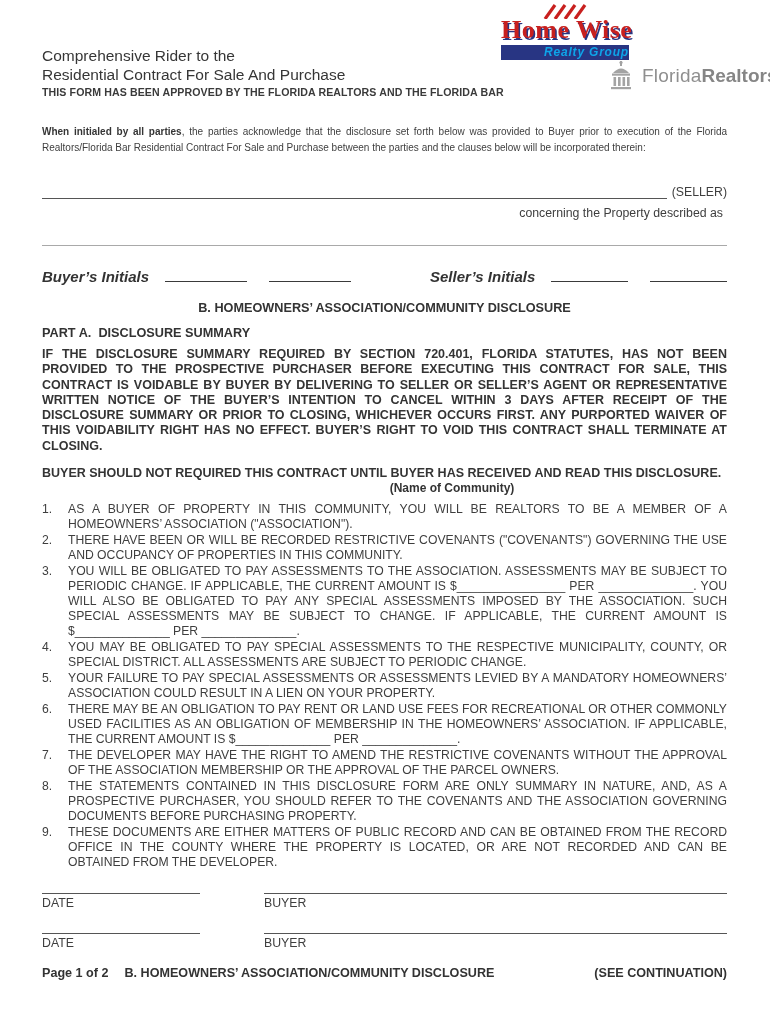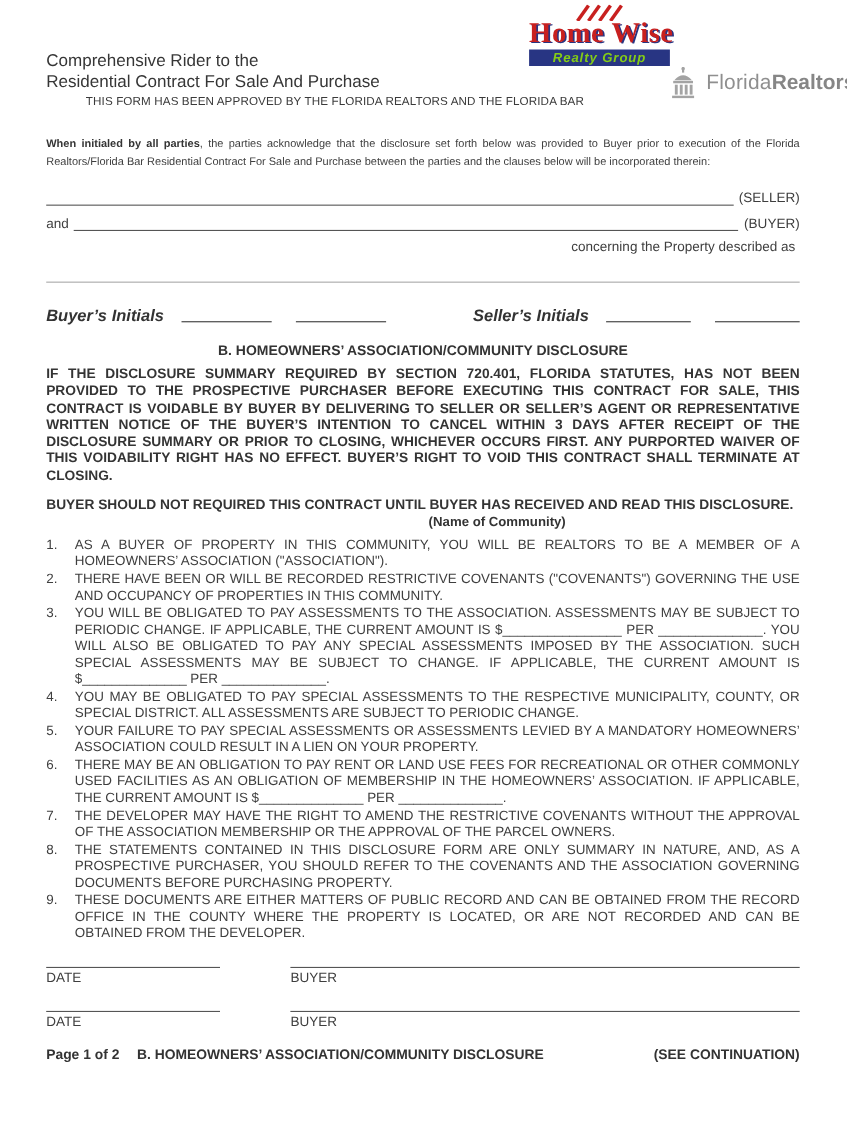--- a/index.html
+++ b/index.html
@@ -3,41 +3,41 @@
 <meta charset="utf-8">
 <style>
   * { margin:0; padding:0; box-sizing:border-box; }
   html,body { background:#fff; }
   body { width:770px; height:1024px; overflow:hidden; font-family:"Liberation Sans", sans-serif; color:#3c3c3c; }
   .page { position:relative; width:770px; height:1024px; padding:0 43px 0 42px; background:#fff; }
 
   
   header { position:relative; height:112px; padding-top:46px; }
   .title-line { font-size:15.5px; font-weight:normal; color:#363636; line-height:19px; }
-  .approval { font-size:10.6px; font-weight:normal; color:#3a3a3a; margin-top:2px; letter-spacing:.1px;margin-left:36px; }
-
-  .hw-logo { position:absolute; left:439px; top:4px; width:128px; text-align:center; }
+  .approval { font-size:10.6px; font-weight:bold; color:#3a3a3a; margin-top:2px; letter-spacing:.1px; }
+
+  .hw-logo { position:absolute; left:459px; top:4px; width:128px; text-align:right; }
   .hw-roof { display:block; margin:0 auto -3px; }
   .hw-name { font-family:"Liberation Serif", serif; font-weight:bold; font-size:26px; line-height:28px; color:#c8201f; text-shadow:1.5px 1.5px 0 #283583; letter-spacing:.5px; white-space:nowrap; }
-  .hw-tag { background:#283583; color:#84cc16; font-style:italic; font-weight:bold; font-size:12px; line-height:15px; letter-spacing:.8px; margin-top:1px; }
+  .hw-tag { background:#283583; color:#0ea5e9; font-style:italic; font-weight:bold; font-size:12px; line-height:15px; letter-spacing:.8px; margin-top:1px; }
 
   .fr-logo { position:absolute; left:563px; top:60px; display:flex; align-items:center; gap:5px; }
   .fr-text { font-size:19px; color:#8f8f8f; white-space:nowrap; }
   .fr-light { font-weight:400; letter-spacing:.2px; }
   .fr-bold { font-weight:700; color:#868686; }
 
   
   .intro { margin-top:12px; font-size:10px; line-height:15.5px; text-align:justify; color:#3e3e3e; }
   .intro b { color:#353535; }
 
   .fill-row { display:flex; align-items:flex-end; font-size:12.3px; color:#3e3e3e; }
   .fill-row .line { flex:1; border-bottom:1px solid #555; height:16px; }
   .fill-row .pre { margin-right:4px; white-space:nowrap; }
   .fill-row .suf { margin-left:5px; white-space:nowrap; }
-  .row-seller { margin-top:16px; }
+  .row-seller { margin-top:28px; }
   .row-buyer { margin-top:7px; }
   .row-concerning { margin-top:7px;flex-direction:column; }
   .row-extra { margin-top:9px; }
   .row-extra .line { border-bottom:1px solid #a9a9a9; }
 
   
   .initials-row { display:flex; margin-top:22px; font-size:15px; }
   .initials-label { font-weight:bold; font-style:italic; color:#333; white-space:nowrap; }
   .init-line { border-bottom:1.5px solid #3a3a3a; height:14px; }
   .il-1 { width:92px; margin-left:16px; }
@@ -116,25 +116,20 @@
     </div>
   </header>
 
   <p class="intro"><b>When initialed by all parties</b><span>, the parties acknowledge that the disclosure set forth below was provided to Buyer prior to execution of the Florida Realtors/Florida Bar Residential Contract For Sale and Purchase between the parties and the clauses below will be incorporated therein:</span></p>
 
   <div class="fill-row row-seller">
     <span class="line"></span>
     <span class="suf">(SELLER)</span>
   </div>
 
-  <div class="fill-row row-buyer">
-    <span class="pre">and</span>
-    <span class="line"></span>
-    <span class="suf">(BUYER)</span>
-  </div>
 
   <div class="fill-row row-concerning">
     <span class="pre">concerning the Property described as</span>
     <span class="line"></span>
   </div>
 
   <div class="fill-row row-extra">
     <span class="line"></span>
   </div>
 
@@ -143,20 +138,21 @@
     <span class="init-line il-1"></span>
     <span class="init-line il-2"></span>
     <span class="spacer-mid"></span>
     <span class="initials-label">Seller’s Initials</span>
     <span class="init-line il-3"></span>
     <span class="init-line il-4"></span>
   </div>
 
   <div class="section-heading">B. HOMEOWNERS’ ASSOCIATION/COMMUNITY DISCLOSURE</div>
 
+  <div class="part-a">PART A.  DISCLOSURE SUMMARY</div>
 
   <p class="notice">IF THE DISCLOSURE SUMMARY REQUIRED BY SECTION 720.401, FLORIDA STATUTES, HAS NOT BEEN PROVIDED TO THE PROSPECTIVE PURCHASER BEFORE EXECUTING THIS CONTRACT FOR SALE, THIS CONTRACT IS VOIDABLE BY BUYER BY DELIVERING TO SELLER OR SELLER’S AGENT OR REPRESENTATIVE WRITTEN NOTICE OF THE BUYER’S INTENTION TO CANCEL WITHIN 3 DAYS AFTER RECEIPT OF THE DISCLOSURE SUMMARY OR PRIOR TO CLOSING, WHICHEVER OCCURS FIRST. ANY PURPORTED WAIVER OF THIS VOIDABILITY RIGHT HAS NO EFFECT. BUYER’S RIGHT TO VOID THIS CONTRACT SHALL TERMINATE AT CLOSING.</p>
 
   <p class="notice2">BUYER SHOULD NOT REQUIRED THIS CONTRACT UNTIL BUYER HAS RECEIVED AND READ THIS DISCLOSURE.</p>
 
   <div class="community-caption">(Name of Community)</div>
 
   <div class="items">
     <div class="item">
       <span class="item-num">1.</span>

